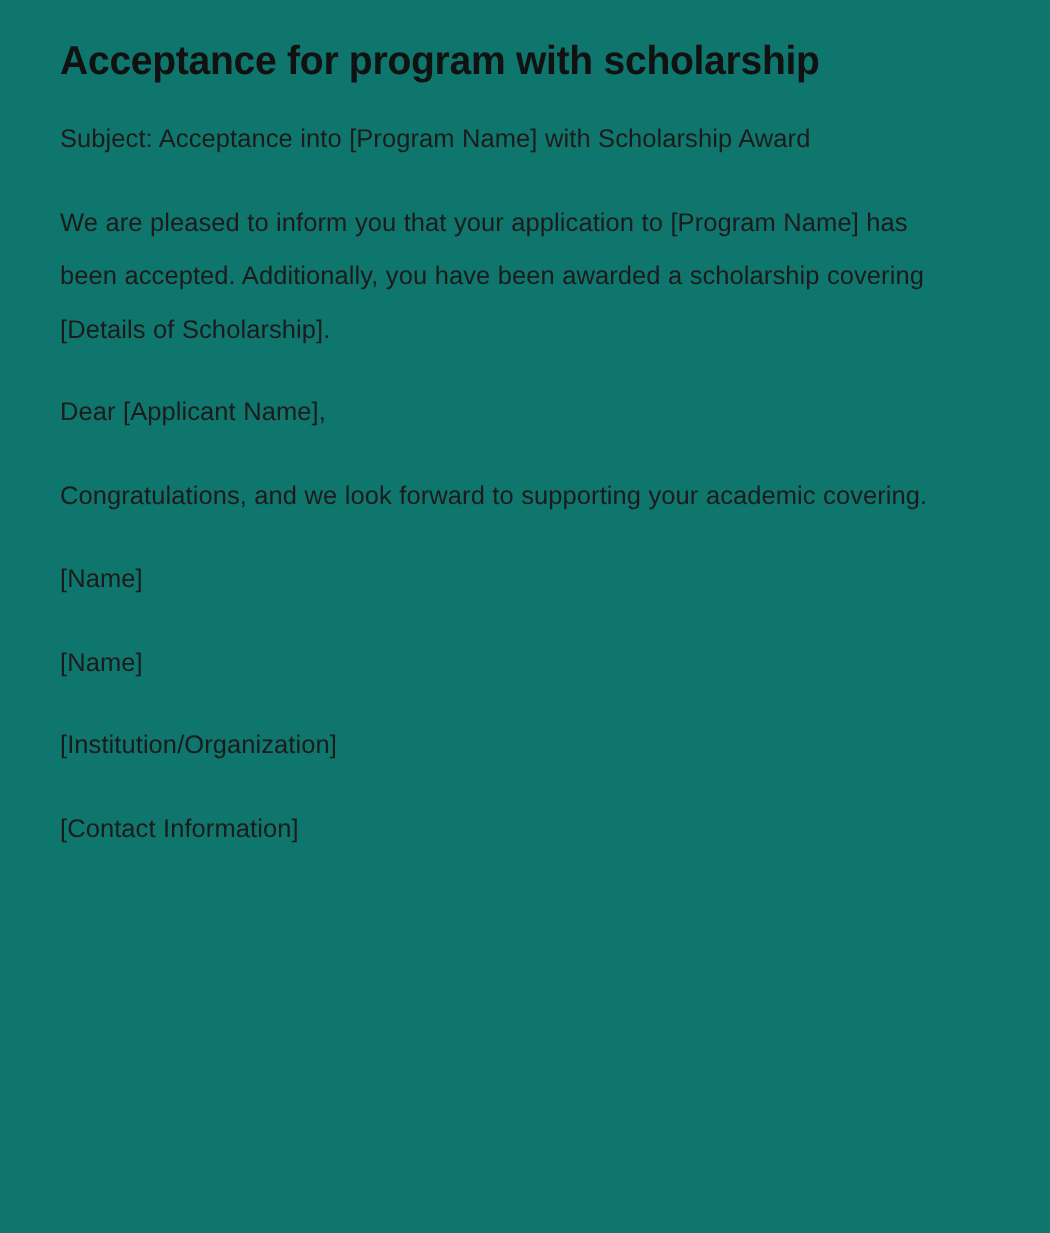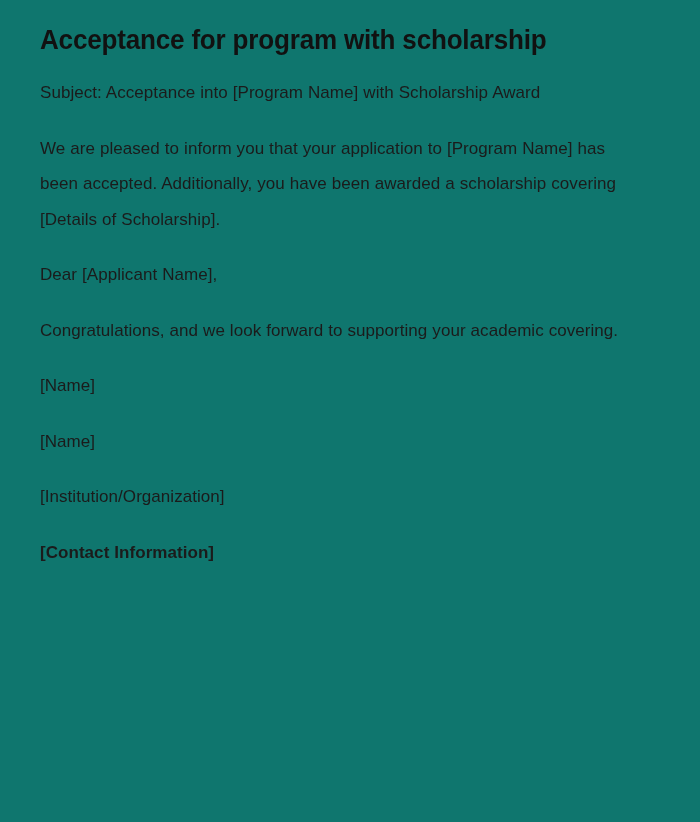--- a/index.html
+++ b/index.html
@@ -41,21 +41,20 @@
     margin: 0 0 20px 0;
     font-size: 17px;
     line-height: 35.5px;
     font-weight: 400;
     color: #1b1b1b;
     letter-spacing: 0.05px;
     word-spacing: 0.2px;
   }
   .doc-paragraph:last-child {
     margin-bottom: 0;
-    font-weight: bold;
   }
 </style>
 </head>
 <body>
 
 <div class="page">
 
   <h1 class="doc-title">Acceptance for program with scholarship</h1>
 
   <div class="doc-body">

